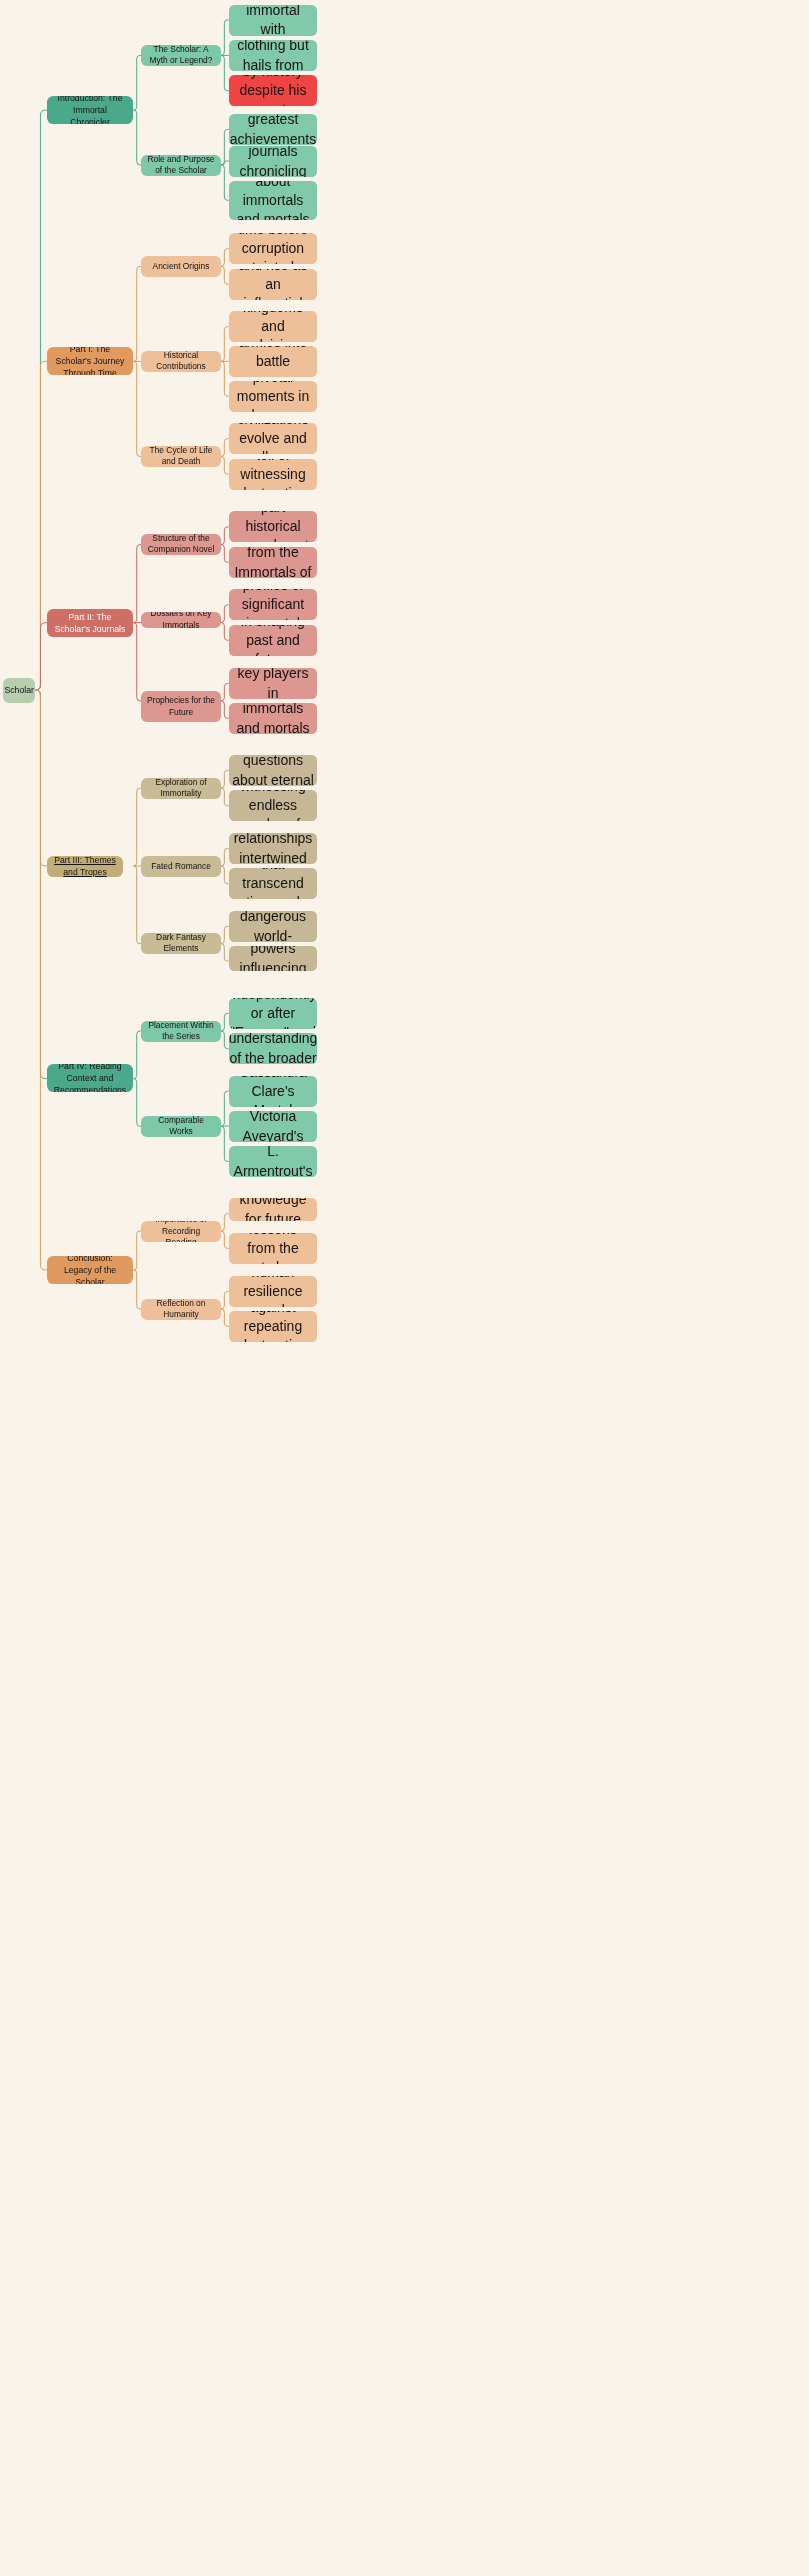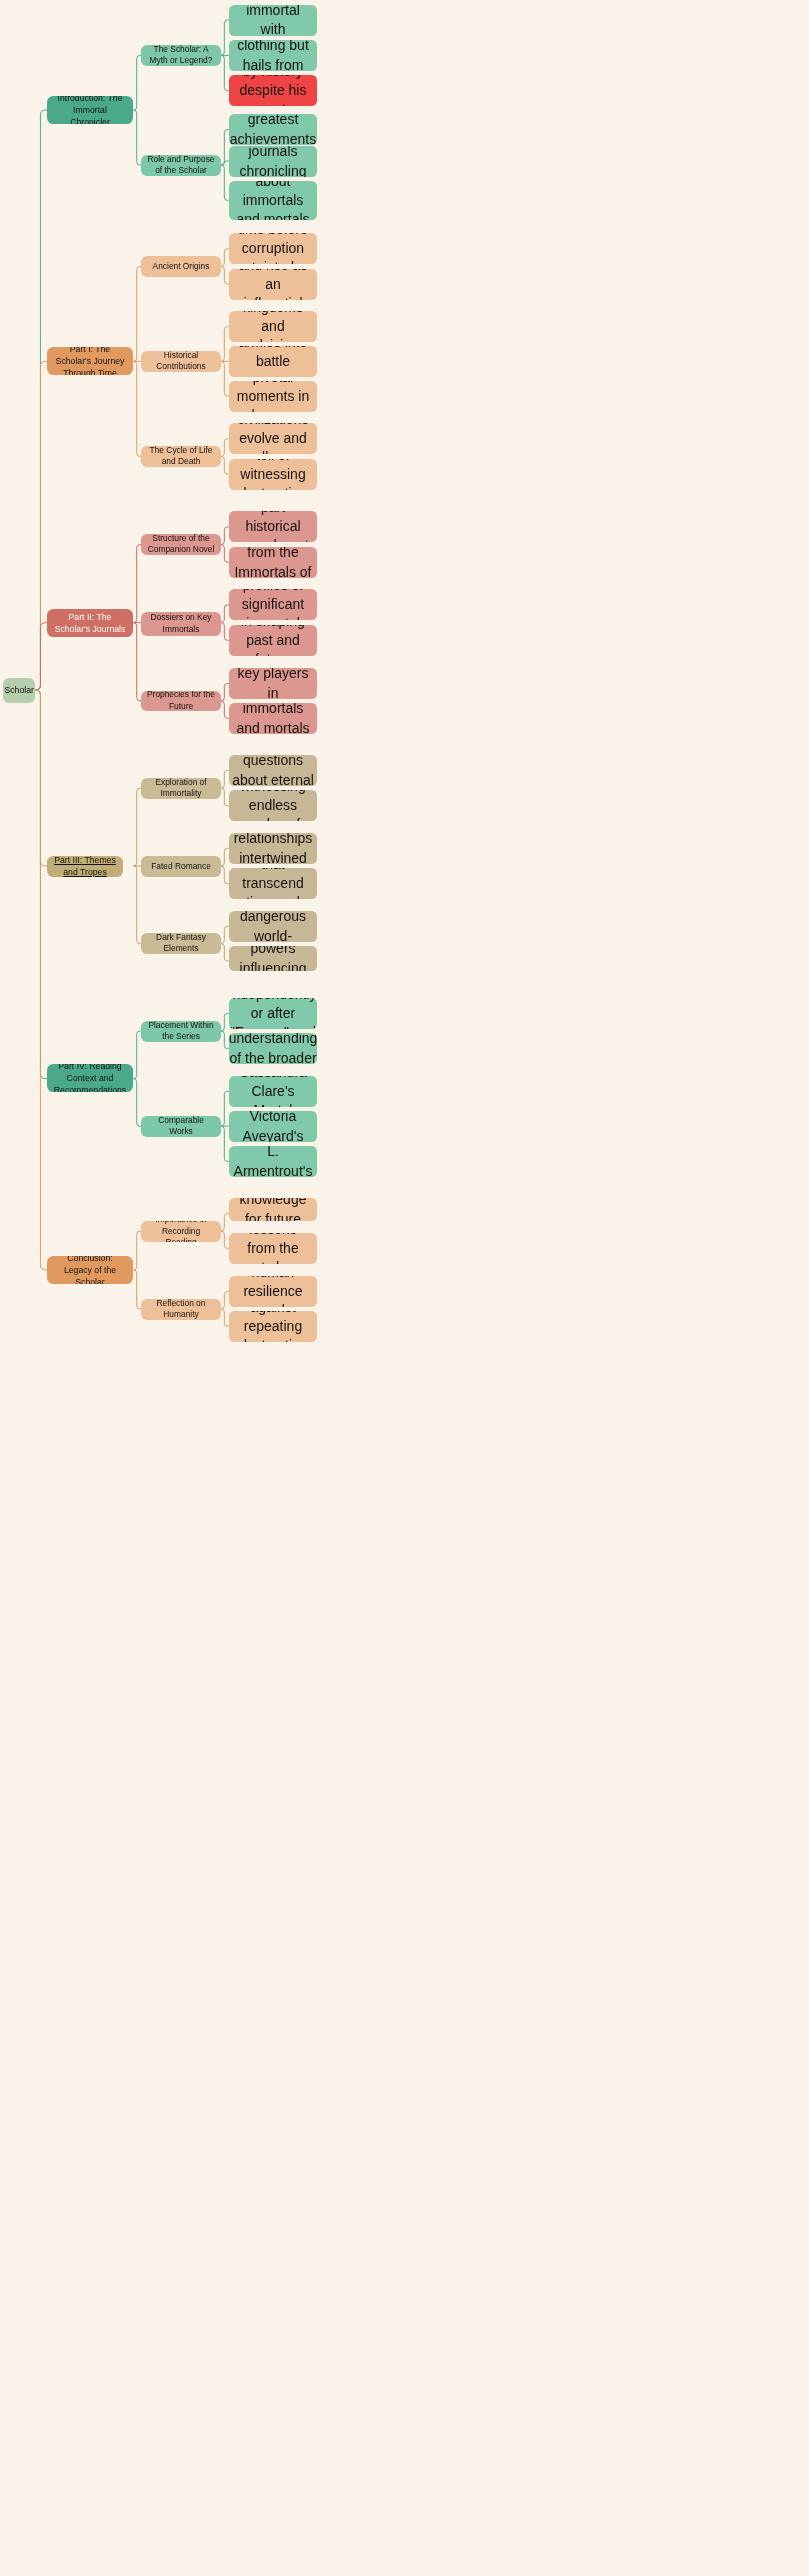--- a/index.html
+++ b/index.html
@@ -186,30 +186,30 @@
       </div>
       <div class="node lvl2" style="left: 141px; top: 534px; width: 80px; height: 20.6px; background: rgb(220, 151, 145); color: rgb(22, 18, 15);">
         <span>Structure of the Companion Novel</span>
       </div>
       <div class="node lvl3" style="left: 229px; top: 511px; width: 88px; height: 31px; background: rgb(221, 151, 145); color: rgb(22, 18, 15);">
         <span>Part journal, part historical record, part prophecy.</span>
       </div>
       <div class="node lvl3" style="left: 229px; top: 547px; width: 88px; height: 31px; background: rgb(221, 151, 145); color: rgb(22, 18, 15);">
         <span>Insights into characters from the Immortals of Indriell series.</span>
       </div>
-      <div class="node lvl2" style="left: 141px; top: 612px; width: 80px; height: 24px; background: rgb(220, 151, 145); color: rgb(22, 18, 15);">
+      <div class="node lvl2" style="left: 141px; top: 612px; width: 80px; height: 16px; background: rgb(220, 151, 145); color: rgb(22, 18, 15);">
         <span>Dossiers on Key Immortals</span>
       </div>
       <div class="node lvl3" style="left: 229px; top: 589px; width: 88px; height: 31px; background: rgb(221, 151, 145); color: rgb(22, 18, 15);">
         <span>Detailed profiles of significant immortal beings.</span>
       </div>
       <div class="node lvl3" style="left: 229px; top: 625px; width: 88px; height: 31px; background: rgb(221, 151, 145); color: rgb(22, 18, 15);">
         <span>Their roles in shaping past and future events.</span>
       </div>
-      <div class="node lvl2" style="left: 141px; top: 691px; width: 80px; height: 20px; background: rgb(220, 151, 145); color: rgb(22, 18, 15);">
+      <div class="node lvl2" style="left: 141px; top: 691px; width: 80px; height: 31px; background: rgb(220, 151, 145); color: rgb(22, 18, 15);">
         <span>Prophecies for the Future</span>
       </div>
       <div class="node lvl3" style="left: 229px; top: 668px; width: 88px; height: 31px; background: rgb(221, 151, 145); color: rgb(22, 18, 15);">
         <span>Predictions regarding key players in humanity's destiny.</span>
       </div>
       <div class="node lvl3" style="left: 229px; top: 703px; width: 88px; height: 31px; background: rgb(221, 151, 145); color: rgb(22, 18, 15);">
         <span>Connections between immortals and mortals driving change.</span>
       </div>
       <div class="node lvl1" style="left: 47px; top: 856px; width: 76px; height: 20.6px; background: rgb(192, 173, 120); color: rgb(22, 18, 15); text-decoration: underline;">
         <span>Part III: Themes and Tropes</span>

